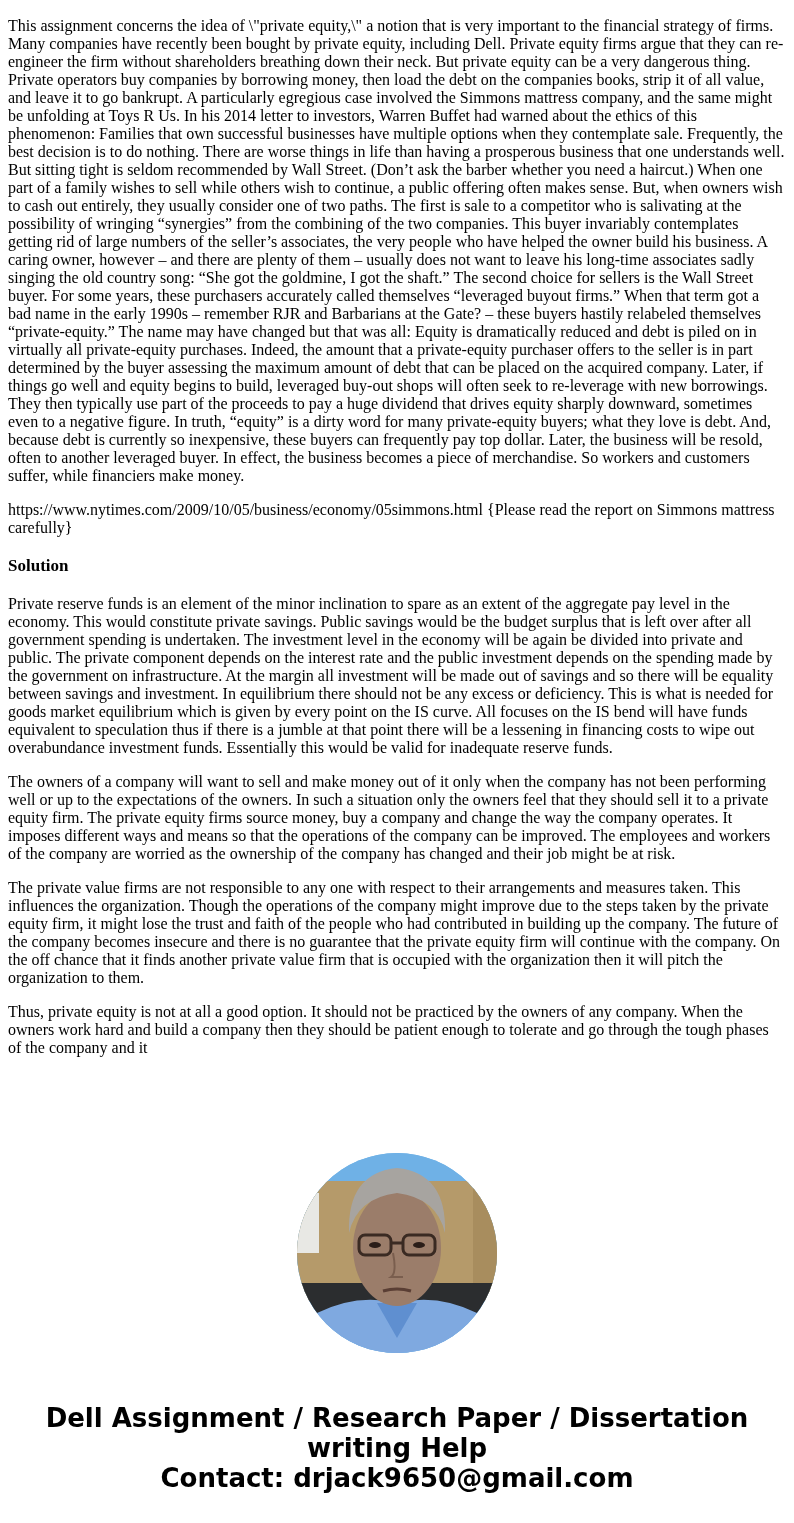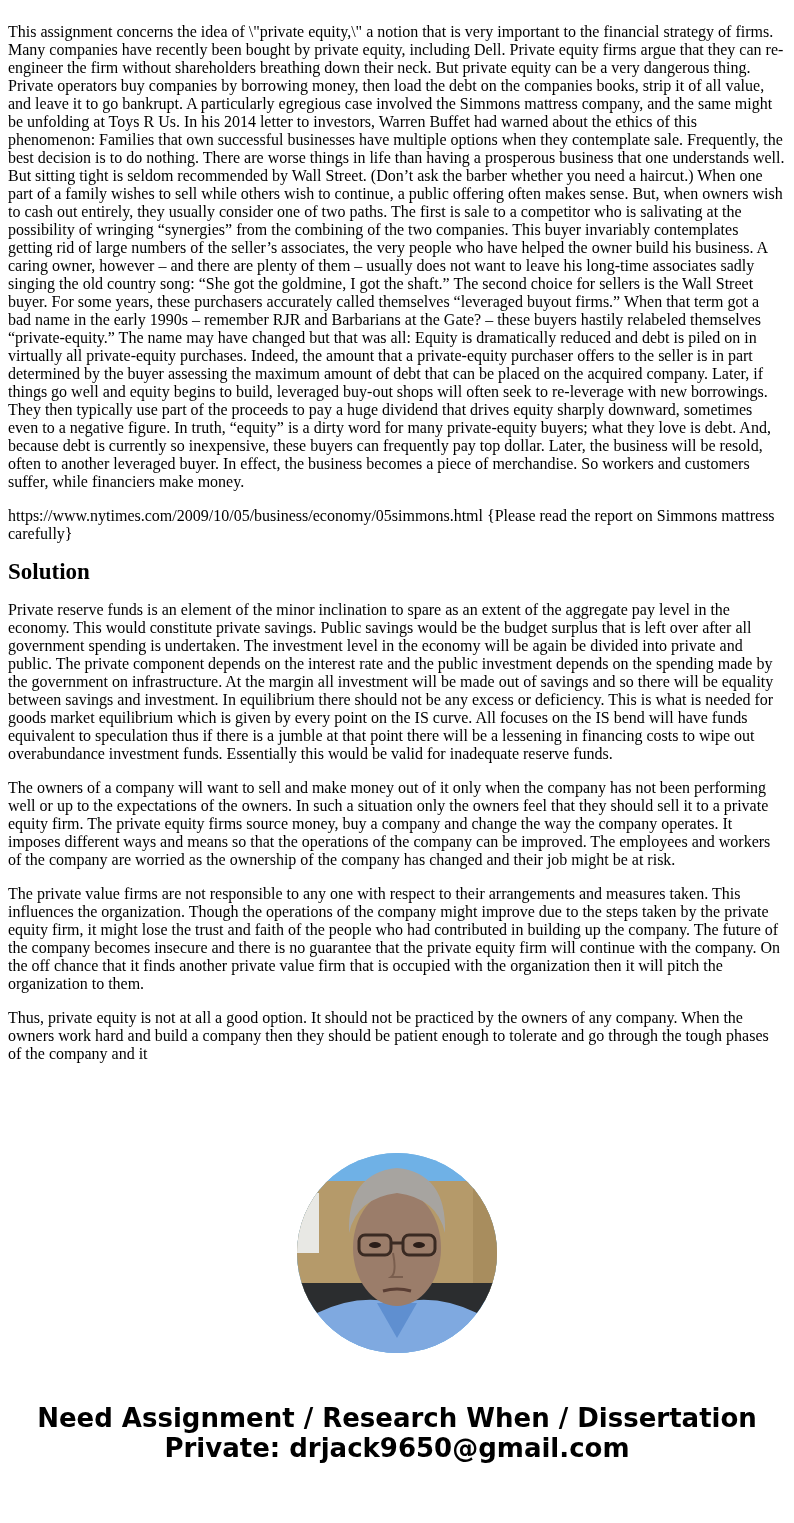--- a/index.html
+++ b/index.html
@@ -19,27 +19,27 @@
       left: 8px;
       top: 8px;
       width: 778px;
       height: 1114px;
       overflow: hidden;
       font-family: "Liberation Serif", serif;
       font-size: 16px;
       line-height: 18px;
     }
     .doc p {
-      margin: 15px 0 16px 0;
+      margin: 9px 0 16px 0;
     }
     .doc p.bold {
       font-weight: bold;
     }
     .doc h3 {
-      font-size: 23px;
+      font-size: 17px;
       font-weight: bold;
       margin: 18px 0 18px 0;
       line-height: 22px;
     }
     .avatar {
       position: absolute;
       left: 297px;
       top: 1153px;
       width: 200px;
       height: 200px;
@@ -90,15 +90,16 @@
     <rect x="106" y="82" width="32" height="20" rx="6" fill="none" stroke="#3a2a22" stroke-width="3"></rect>
     <line x1="94" y1="90" x2="106" y2="90" stroke="#3a2a22" stroke-width="3"></line>
     <ellipse cx="78" cy="92" rx="6" ry="3" fill="#2a1d18"></ellipse>
     <ellipse cx="122" cy="92" rx="6" ry="3" fill="#2a1d18"></ellipse>
     <path d="M96 100 Q100 120 94 124 L106 124" fill="none" stroke="#7a5e4e" stroke-width="2"></path>
     <path d="M86 138 Q100 134 114 138" fill="none" stroke="#5a3e34" stroke-width="3"></path>
   </svg>
 </div>
 
 <div class="cta">
-  <div>Need Assignment / Research When / Dissertation</div>
-  <div>Private: drjack9650@gmail.com</div>
+  <div>Dell Assignment / Research Paper / Dissertation</div>
+  <div>writing Help</div>
+  <div>Contact: drjack9650@gmail.com</div>
 </div>
 
 </body></html>

